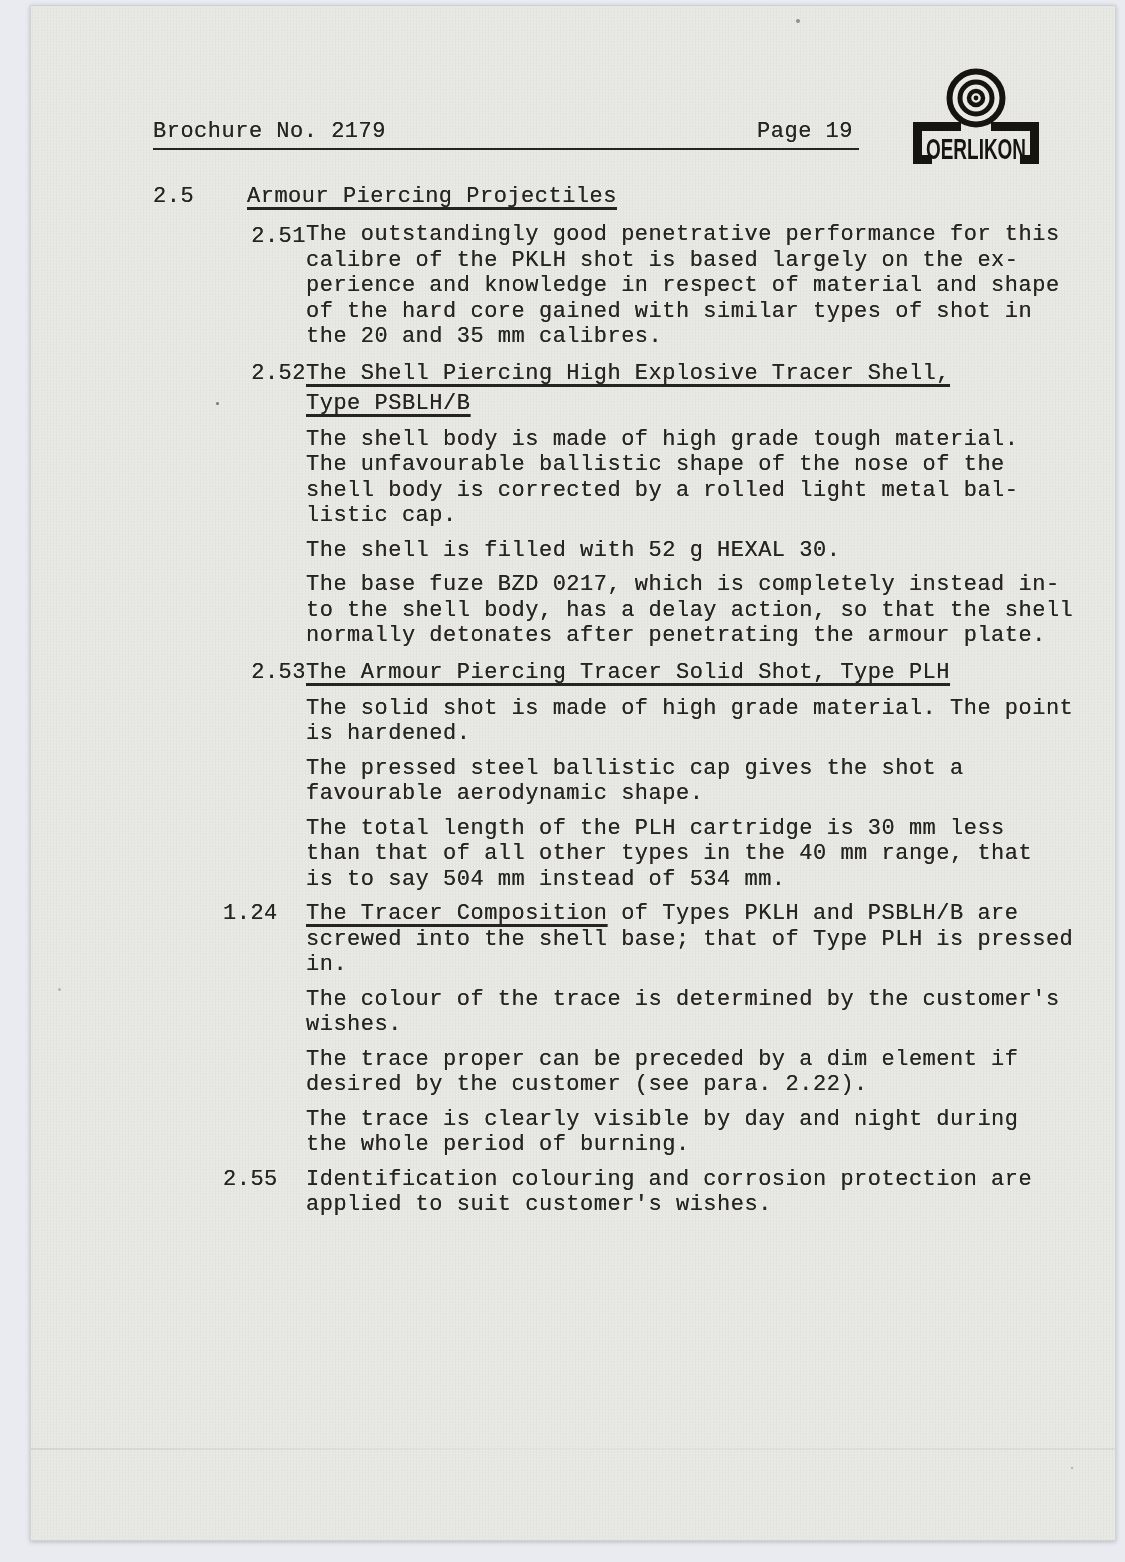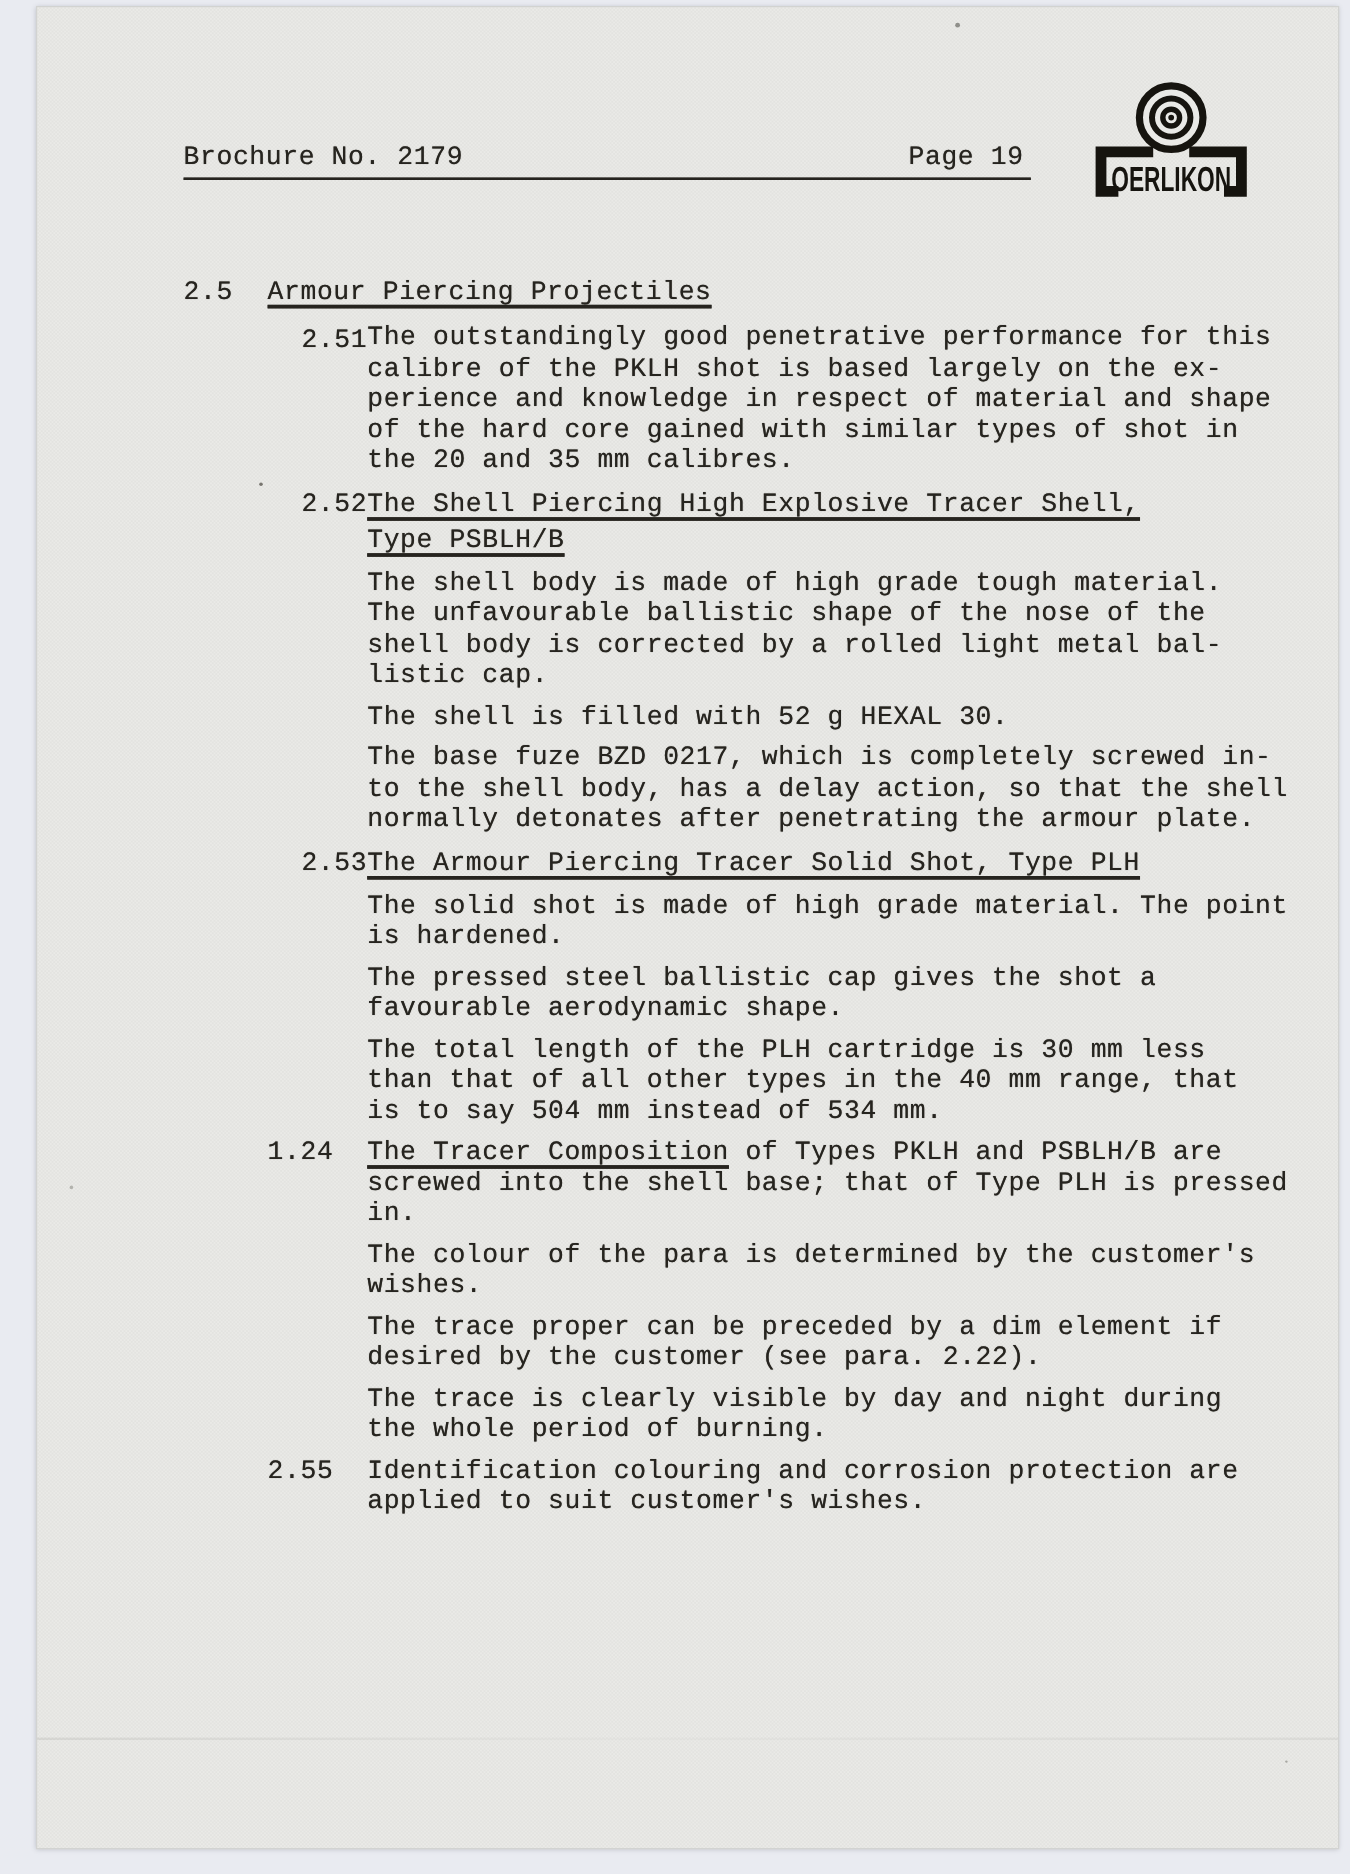--- a/index.html
+++ b/index.html
@@ -38,21 +38,21 @@
   }
   .logo{
     position:absolute;left:878px;top:59px;width:134px;height:100px;
   }
   .u{
     text-decoration:underline;
     text-decoration-thickness:3px;
     text-underline-offset:5px;
     text-decoration-color:#26241f;
   }
-  .sec-title-row{display:flex;margin-top:79px;}
+  .sec-title-row{display:flex;margin-top:32px;gap:24px;}
   .secnum{width:70px;flex:none;line-height:30px;}
   .sec-heading{line-height:30px;margin-bottom:10px;}
   .sub{display:flex;margin-left:70px;}
   .subnum{width:83px;flex:none;line-height:25.5px;}
   .sub.has-heading > .subnum{line-height:30px;text-align:right;}
   .subbody{flex:1;max-width:790px;}
   .heading{line-height:30px;margin:0 0 8px 0;white-space:pre-line;}
   .para{margin:0 0 9px 0;white-space:pre-line;}
   .speck{position:absolute;border-radius:50%;}
   .speck1{left:765px;top:13px;width:4px;height:4px;background:#8f8f8a;}
@@ -116,21 +116,21 @@
     <div class="sub has-heading">
       <div class="subnum">2.52</div>
       <div class="subbody">
         <div class="heading u">The Shell Piercing High Explosive Tracer Shell,
 Type PSBLH/B</div>
         <p class="para">The shell body is made of high grade tough material.
 The unfavourable ballistic shape of the nose of the
 shell body is corrected by a rolled light metal bal-
 listic cap.</p>
         <p class="para">The shell is filled with 52 g HEXAL 30.</p>
-        <p class="para">The base fuze BZD 0217, which is completely screwed in-
+        <p class="para">The base fuze BZD 0217, which is completely instead in-
 to the shell body, has a delay action, so that the shell
 normally detonates after penetrating the armour plate.</p>
       </div>
     </div>
 
     <div class="sub has-heading">
       <div class="subnum">2.53</div>
       <div class="subbody">
         <div class="heading u">The Armour Piercing Tracer Solid Shot, Type PLH</div>
         <p class="para">The solid shot is made of high grade material. The point
@@ -142,21 +142,21 @@
 is to say 504 mm instead of 534 mm.</p>
       </div>
     </div>
 
     <div class="sub">
       <div class="subnum">1.24</div>
       <div class="subbody">
         <p class="para"><span class="u">The Tracer Composition</span><span> of Types PKLH and PSBLH/B are
 screwed into the shell base; that of Type PLH is pressed
 in.</span></p>
-        <p class="para">The colour of the para is determined by the customer's
+        <p class="para">The colour of the trace is determined by the customer's
 wishes.</p>
         <p class="para">The trace proper can be preceded by a dim element if
 desired by the customer (see para. 2.22).</p>
         <p class="para">The trace is clearly visible by day and night during
 the whole period of burning.</p>
       </div>
     </div>
 
     <div class="sub">
       <div class="subnum">2.55</div>

